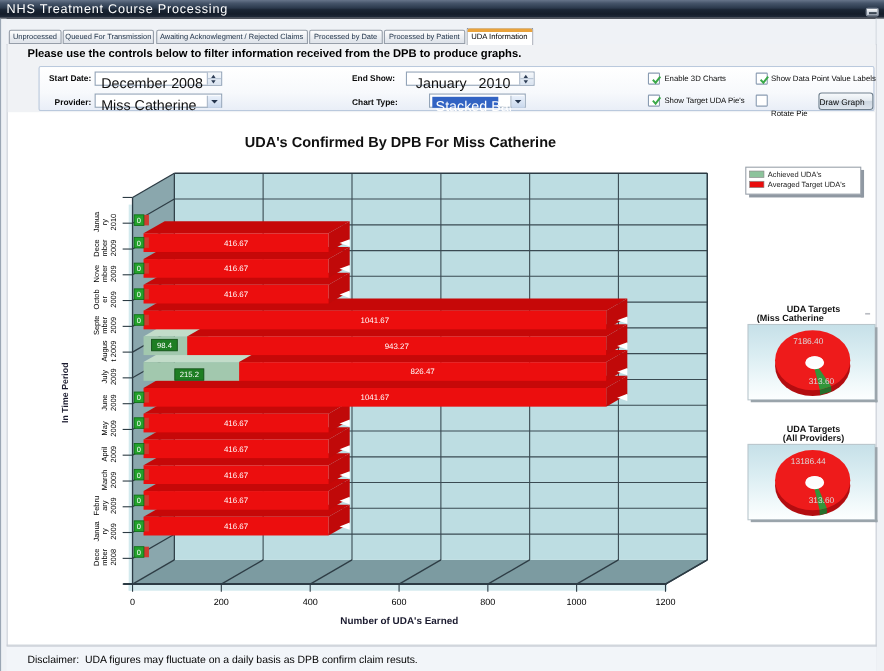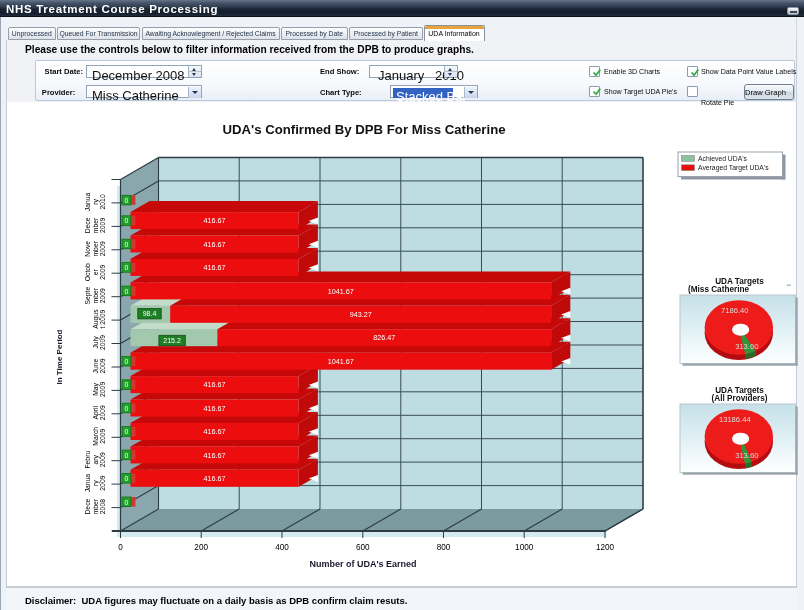--- a/index.html
+++ b/index.html
@@ -1,18 +1,18 @@
 <!DOCTYPE html>
 <html><head><meta charset="utf-8"><style>
 *{margin:0;padding:0;box-sizing:border-box}
 html,body{width:804px;height:610px;overflow:hidden}
 body{font-family:"Liberation Sans",sans-serif;background:#eff2f6;position:relative}
 .abs{position:absolute}
 .titlebar{left:0;top:0;width:804px;height:17px;background:linear-gradient(#67758a 0%,#46556a 18%,#2c3a4d 45%,#1b2635 55%,#141d2a 80%,#212b3a 100%);border-bottom:1px solid #0a111c}
-.title{left:6px;top:2.5px;color:#fff;font-size:11.5px;font-weight:bold;letter-spacing:.7px}
+.title{left:6px;top:2.5px;color:#fff;font-size:11.5px;font-weight:normal;letter-spacing:.7px}
 .minbtn{left:787px;top:7px;width:12px;height:7.5px;background:linear-gradient(#fdfdfd,#cfd6de 50%,#b8c0cc);border:1px solid #8a94a2;border-radius:2px}
 .minbtn:after{content:"";position:absolute;left:2px;top:3px;width:6.5px;height:1.8px;background:#3c4754}
 .frame-l{left:0;top:17px;width:6px;height:593px;background:#eef1f5;border-left:1px solid #9aa6b4}
 .frame-r{left:796px;top:17px;width:8px;height:593px;background:#eff2f6;border-left:1px solid #d4dae2}
 .tab{top:27px;height:13px;background:linear-gradient(#fefefe,#f0f2f5 40%,#dde2e9);border:1px solid #969ea9;border-radius:2px 2px 0 0;font-size:6.8px;color:#1c2f45;text-align:center;line-height:12px;white-space:nowrap}
 .tabsel{left:423.5px;top:25px;width:61px;height:15.5px;background:#fff;border:1px solid #8a929e;border-bottom:none;border-radius:2px 2px 0 0;font-size:7px;color:#000;text-align:center;line-height:15px;z-index:3}
 .tabsel:before{content:"";position:absolute;left:0;top:0;width:100%;height:2.5px;background:#e9a33c;border-radius:2px 2px 0 0}
 .page{left:6px;top:40px;width:791px;height:547px;background:#fff;border:1px solid #c6ccd4;border-top:1px solid #d2d7de}
 .ctrlstrip{left:7px;top:40px;width:789px;height:62px;background:#f0f2f5}
 .intro{left:25px;top:43.5px;font-size:10.2px;font-weight:bold;color:#000}
@@ -27,21 +27,21 @@
 .spin .d:after{top:1px;border-top:3px solid #2c3c54}
 .spin .u{border-bottom:1px solid #b6c4d4}
 .drop{position:absolute;right:0.5px;top:0.5px;width:12.5px;height:11px;background:linear-gradient(#eaf1fb,#c8d7ec);border-left:1px solid #a8b6c8}
 .drop:after{content:"";position:absolute;left:50%;top:4px;margin-left:-3px;border-left:3px solid transparent;border-right:3px solid transparent;border-top:3.5px solid #24344c}
 .cb{width:11px;height:11px;background:#fff;border:1px solid #8a9cb2;border-radius:1px}
 .cb svg{position:absolute;left:0.5px;top:-0.5px}
 .cblbl{font-size:7.1px;color:#0a0a0a;white-space:nowrap}
 .btn{left:744px;top:83.5px;width:50px;height:16px;background:linear-gradient(#f7fafc,#e4eaf0 45%,#ccd6e0 50%,#dde4ec);border:1px solid #70808e;border-radius:3px;font-size:7.6px;color:#0a0a0a;text-align:left;line-height:15px}
 .botline{left:6px;top:587px;width:791px;height:1px;background:#c8ccd4}
 .botstrip{left:6px;top:588px;width:791px;height:22px;background:#f2f5f9}
-.discl{left:25px;top:595px;font-size:9.5px;font-weight:bold;color:#000}
+.discl{left:25px;top:595px;font-size:9.5px;font-weight:normal;color:#000}
 </style></head>
 <body>
 <div class="abs titlebar"></div>
 <div class="abs title">NHS Treatment Course Processing</div>
 <div class="abs minbtn"></div>
 <div class="abs frame-l"></div>
 <div class="abs frame-r"></div>
 <div class="abs page"></div>
 <div class="abs ctrlstrip"></div>
 <div class="abs tab" style="left:7.5px;width:48.5px">Unprocessed</div>
@@ -50,24 +50,24 @@
 <div class="abs tab" style="left:280.5px;width:67.5px">Processed by Date</div>
 <div class="abs tab" style="left:349px;width:73.5px">Processed by Patient</div>
 <div class="abs tabsel">UDA Information</div>
 <div class="abs intro">Please use the controls below to filter information received from the DPB to produce graphs.</div>
 <div class="abs panel"></div>
 <div class="abs lbl" style="left:34px;top:67px;width:49px;text-align:right">Start Date:</div>
 <div class="abs inp" style="left:86px;top:64.5px;width:116px;padding:2px 0 0 5px">December 2008<span class="spin">
       <i class="u"></i>
       <i class="d"></i>
     </span></div>
-<div class="abs lbl" style="left:34px;top:87.5px;width:49px;text-align:center">Provider:</div>
+<div class="abs lbl" style="left:34px;top:87.5px;width:49px;text-align:right">Provider:</div>
 <div class="abs inp" style="left:86px;top:85px;width:116px;padding:2px 0 0 5px">Miss Catherine<span class="drop"></span></div>
 <div class="abs lbl" style="left:320px;top:67px">End Show:</div>
-<div class="abs inp" style="left:369px;top:64.5px;width:89px;padding:2px 0 0 8px">January&nbsp;&nbsp;&nbsp;2010<span class="spin">
+<div class="abs inp" style="left:369px;top:64.5px;width:117px;padding:2px 0 0 8px">January&nbsp;&nbsp;&nbsp;2010<span class="spin">
       <i class="u"></i>
       <i class="d"></i>
     </span></div>
 <div class="abs lbl" style="left:320px;top:87.5px">Chart Type:</div>
 <div class="abs inp" style="left:390px;top:85px;width:88px">
     <span style="position:absolute;left:1.5px;top:1.5px;width:60px;height:10px;background:#3263c3;color:#fff;padding:1px 0 0 3.5px">Stacked Bar</span>
     <span class="drop"></span>
   </div>
 <div class="abs cb" style="left:589px;top:66px">
     <svg width="12" height="12">

